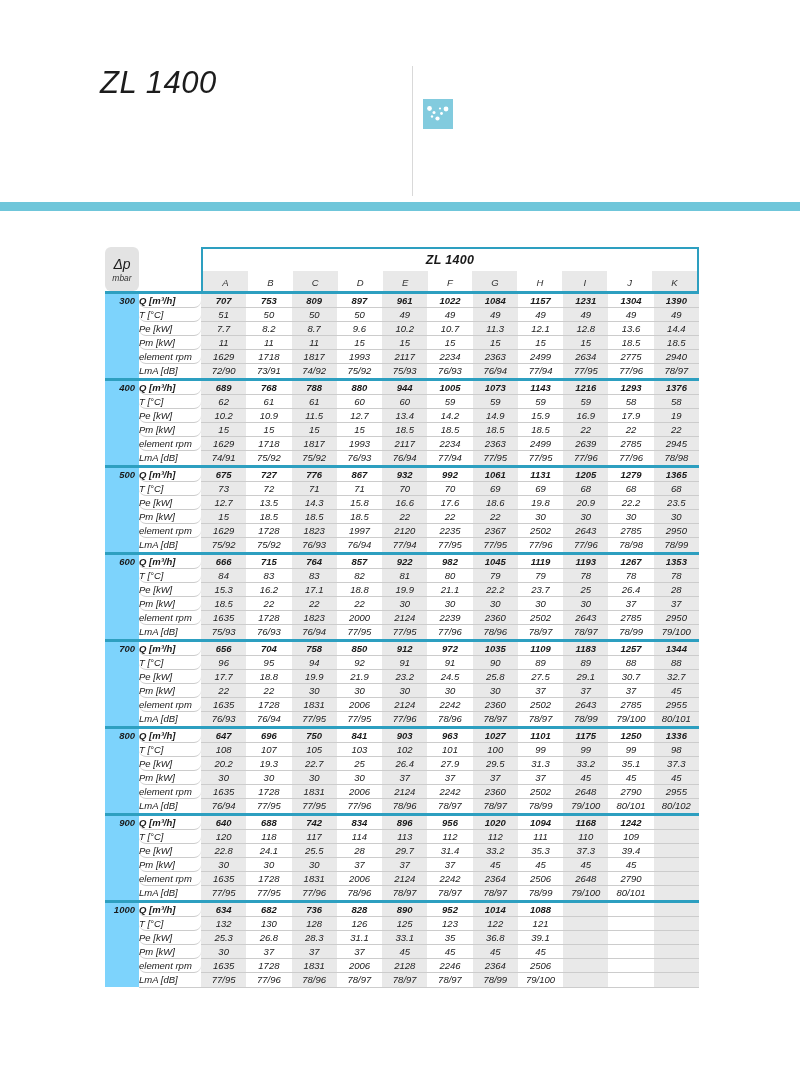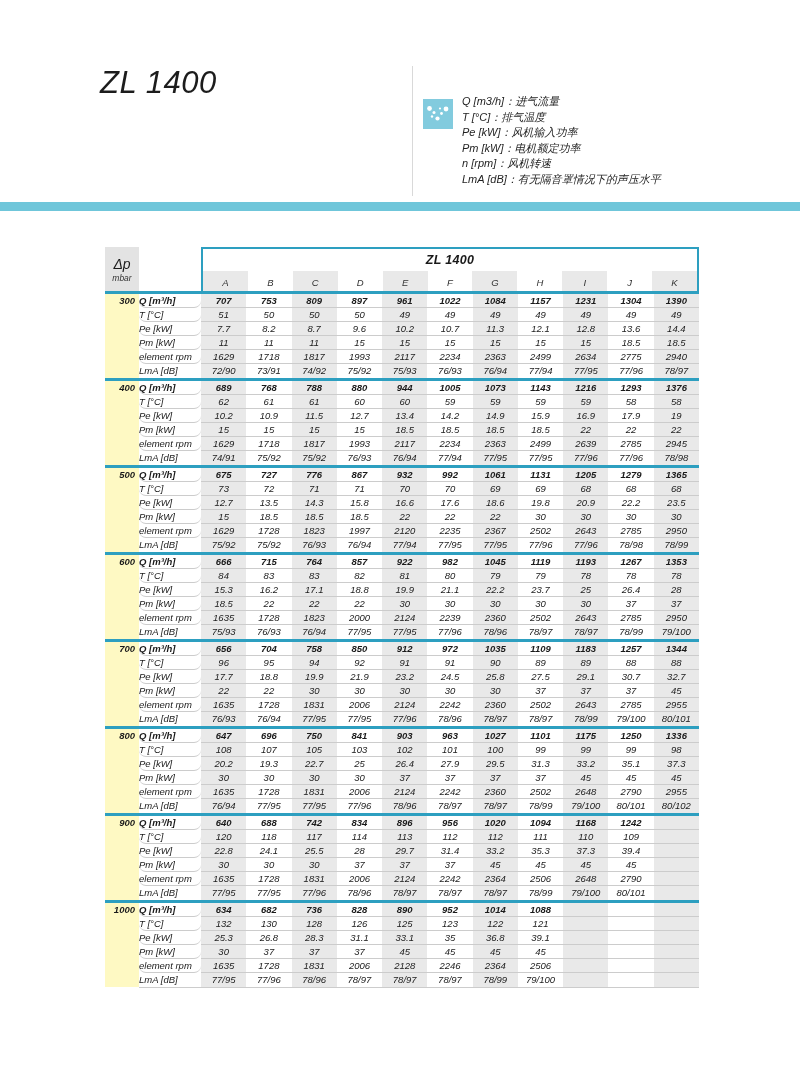--- a/index.html
+++ b/index.html
@@ -15,32 +15,32 @@
   .legend-icon { position:absolute; left:423px; top:99px; width:30px; height:30px; }
   .legend { position:absolute; left:462px; top:94px; }
   .legend-line { font-size:11px; line-height:15.6px; color:#1f1f1f; white-space:nowrap; }
   .accent-band { position:absolute; left:0; top:202px; width:800px; height:9px; }
   
   .tbl {
     position:absolute; left:105px; top:247px; width:594px;
     display:grid; grid-template-columns:34px 62px repeat(11, 1fr);
     font-size:9.5px; color:#1a1a1a;
   }
-  .corner { grid-column:1; height:44px; background:#e3e3e3; display:flex; flex-direction:column; align-items:center; justify-content:center; }
+  .corner { grid-column:1; height:44px; background:#e3e3e3; display:flex; flex-direction:column; align-items:center; justify-content:center;border-radius:6px; }
   .corner-sym { font-size:14px; color:#1a1a1a; }
   .corner-unit { font-size:8.5px; color:#333; margin-top:1px;text-align:right; }
   .hgap { grid-column:2; background:#ffffff; }
   .hbox { grid-column:3 / -1; border:2px solid var(--accent); border-bottom:none; display:flex; flex-direction:column; }
   .hbox-title { flex:1; display:flex; align-items:center; justify-content:center; font-weight:bold; font-size:12.5px; letter-spacing:0.3px; }
   .hletters { display:grid; grid-template-columns:repeat(11,1fr); height:20px; }
   .hletters span { display:flex; align-items:flex-end; justify-content:center; font-size:9.5px; color:#333; padding-bottom:3px; }
   .thick { grid-column:1 / -1; height:3px; }
   .gsep  { grid-column:1 / -1; height:3px; }
   .bsep  { grid-column:2 / -1; height:1px; background:#cccccc; }
-  .dpcell { grid-column:1; height:14px; line-height:14px; background:#fef9c3; text-align:right; padding-right:4px; font-weight:bold; }
+  .dpcell { grid-column:1; height:14px; line-height:14px; background:#7dd3fc; text-align:right; padding-right:4px; font-weight:bold; }
   .lbl { grid-column:2; height:14px; line-height:13px; border-bottom:1px solid #cccccc; white-space:nowrap;border-radius:7px; }
   .val { height:14px; line-height:13px; text-align:center; border-bottom:1px solid #cccccc; }
   .stripe { background:#e9e9e9; }
   .boldrow { font-weight:bold; }
   .nb { border-bottom:none; }
   
   .footer-note { position:absolute; left:105px; top:1000px; font-size:11px; font-weight:bold; color:#1a1a1a; }
 </style>
 </head>
 <body>
@@ -57,28 +57,20 @@
     <rect x="0" y="0" width="30" height="30" fill="#82cbde"></rect>
     <circle cx="6.5" cy="9.5" r="2.4" fill="#ffffff"></circle>
     <circle cx="11" cy="13.5" r="1.5" fill="#ffffff"></circle>
     <circle cx="9" cy="17.5" r="1.2" fill="#ffffff"></circle>
     <circle cx="14.5" cy="19.5" r="2.1" fill="#ffffff"></circle>
     <circle cx="18.5" cy="14.5" r="1.4" fill="#ffffff"></circle>
     <circle cx="17" cy="9.5" r="1.1" fill="#ffffff"></circle>
     <circle cx="23" cy="10" r="2.4" fill="#ffffff"></circle>
   </svg>
 
-  <div class="legend">
-    <div class="legend-line">Q [m3/h]：进气流量</div>
-    <div class="legend-line">T [°C]：排气温度</div>
-    <div class="legend-line">Pe [kW]：风机输入功率</div>
-    <div class="legend-line">Pm [kW]：电机额定功率</div>
-    <div class="legend-line">n [rpm]：风机转速</div>
-    <div class="legend-line">LmA [dB]：有无隔音罩情况下的声压水平</div>
-  </div>
 
   <div class="accent-band" style="background: rgb(111, 198, 218);"></div>
 
   <div class="tbl">
     <div class="corner">
       <span class="corner-sym">Δp</span>
       <span class="corner-unit">mbar</span>
     </div>
     <div class="hgap"></div>
     <div class="hbox">

